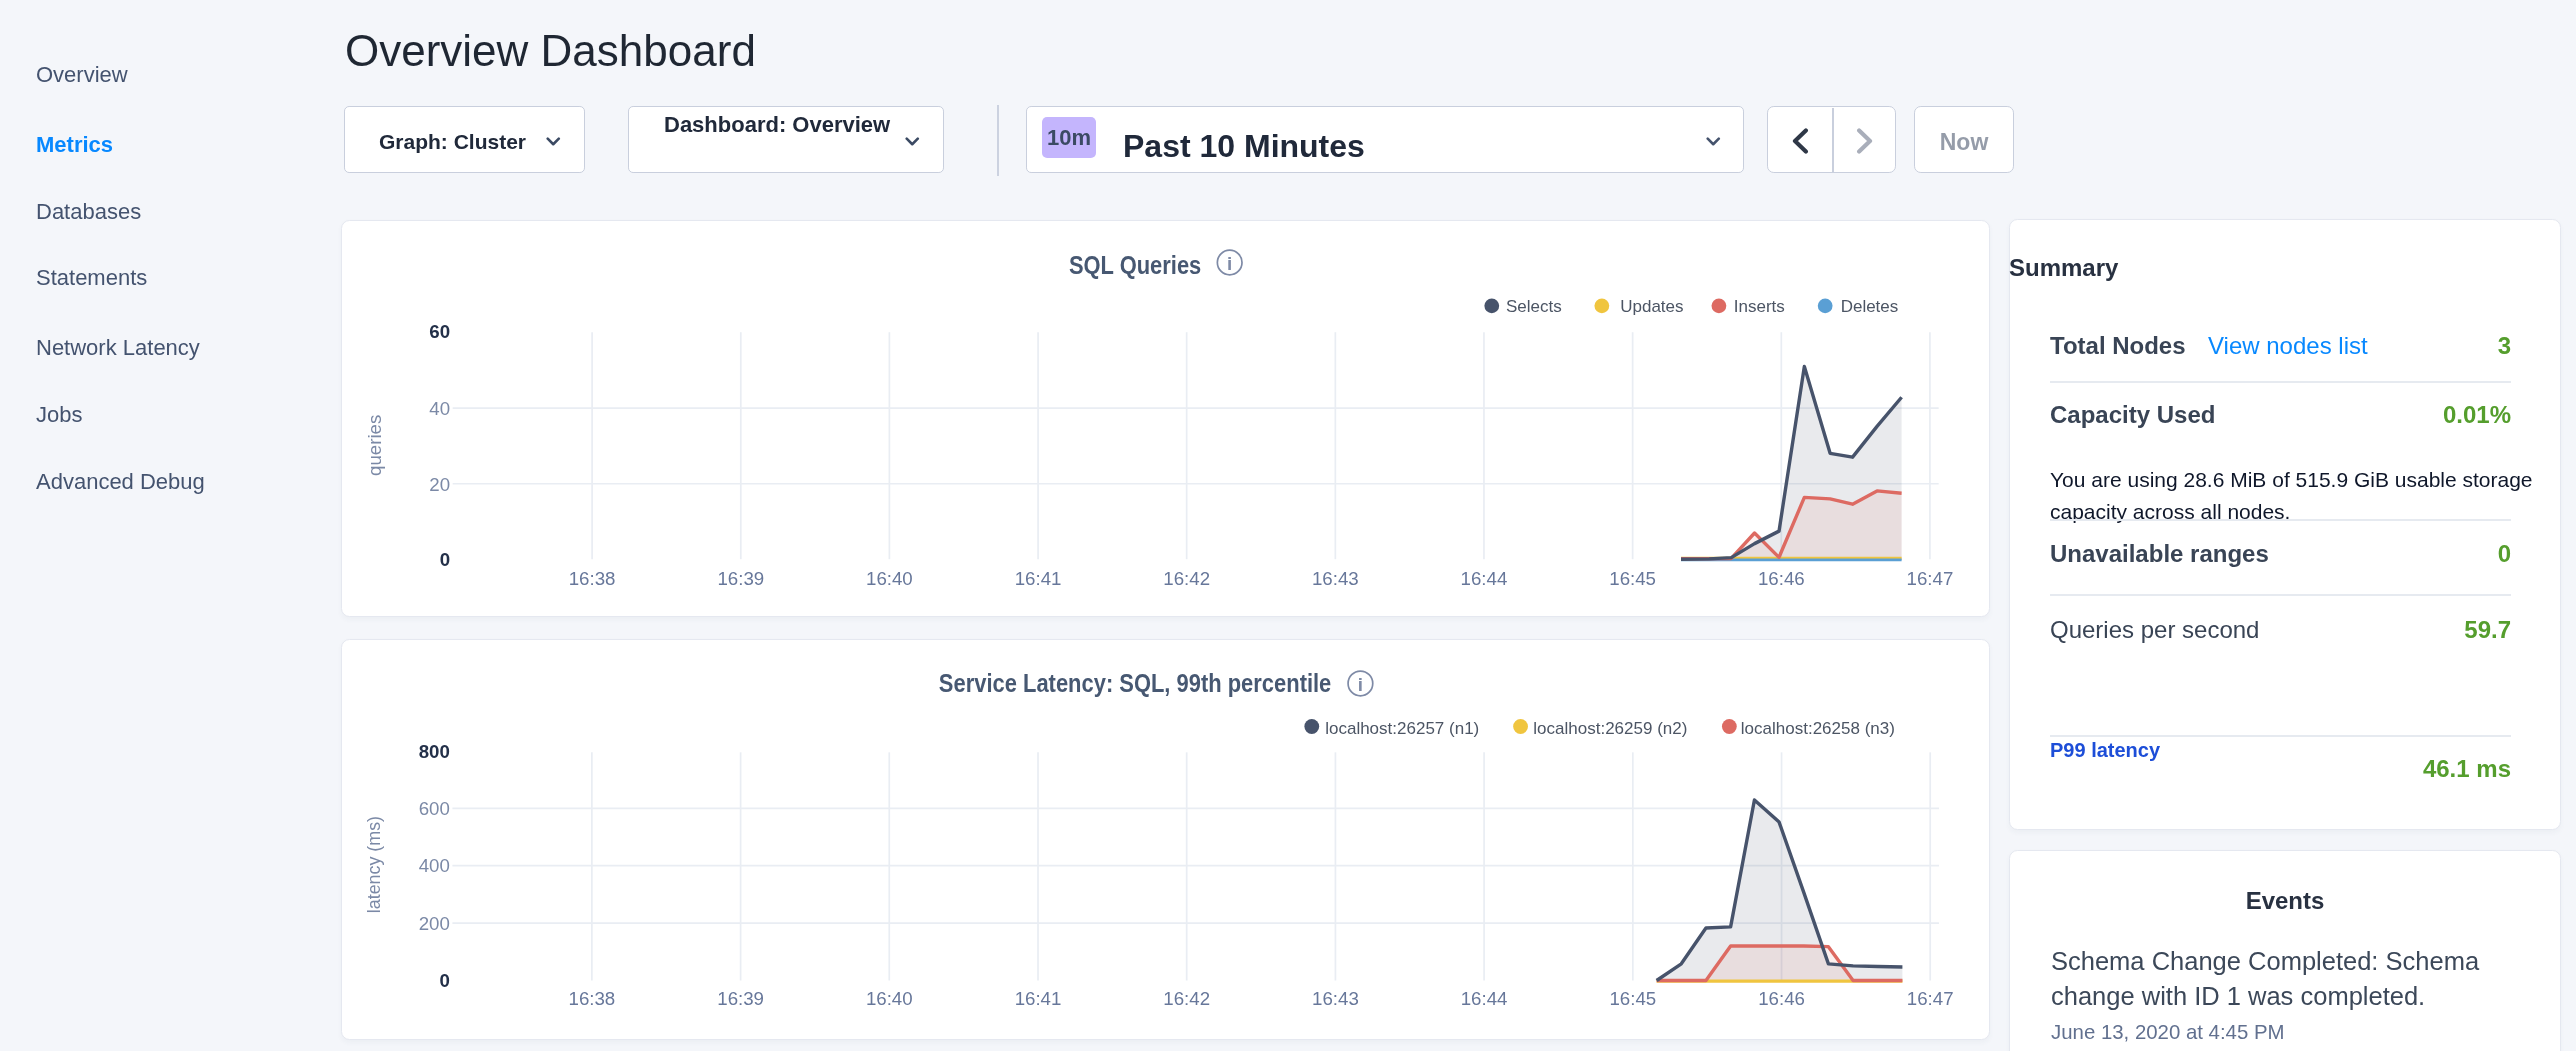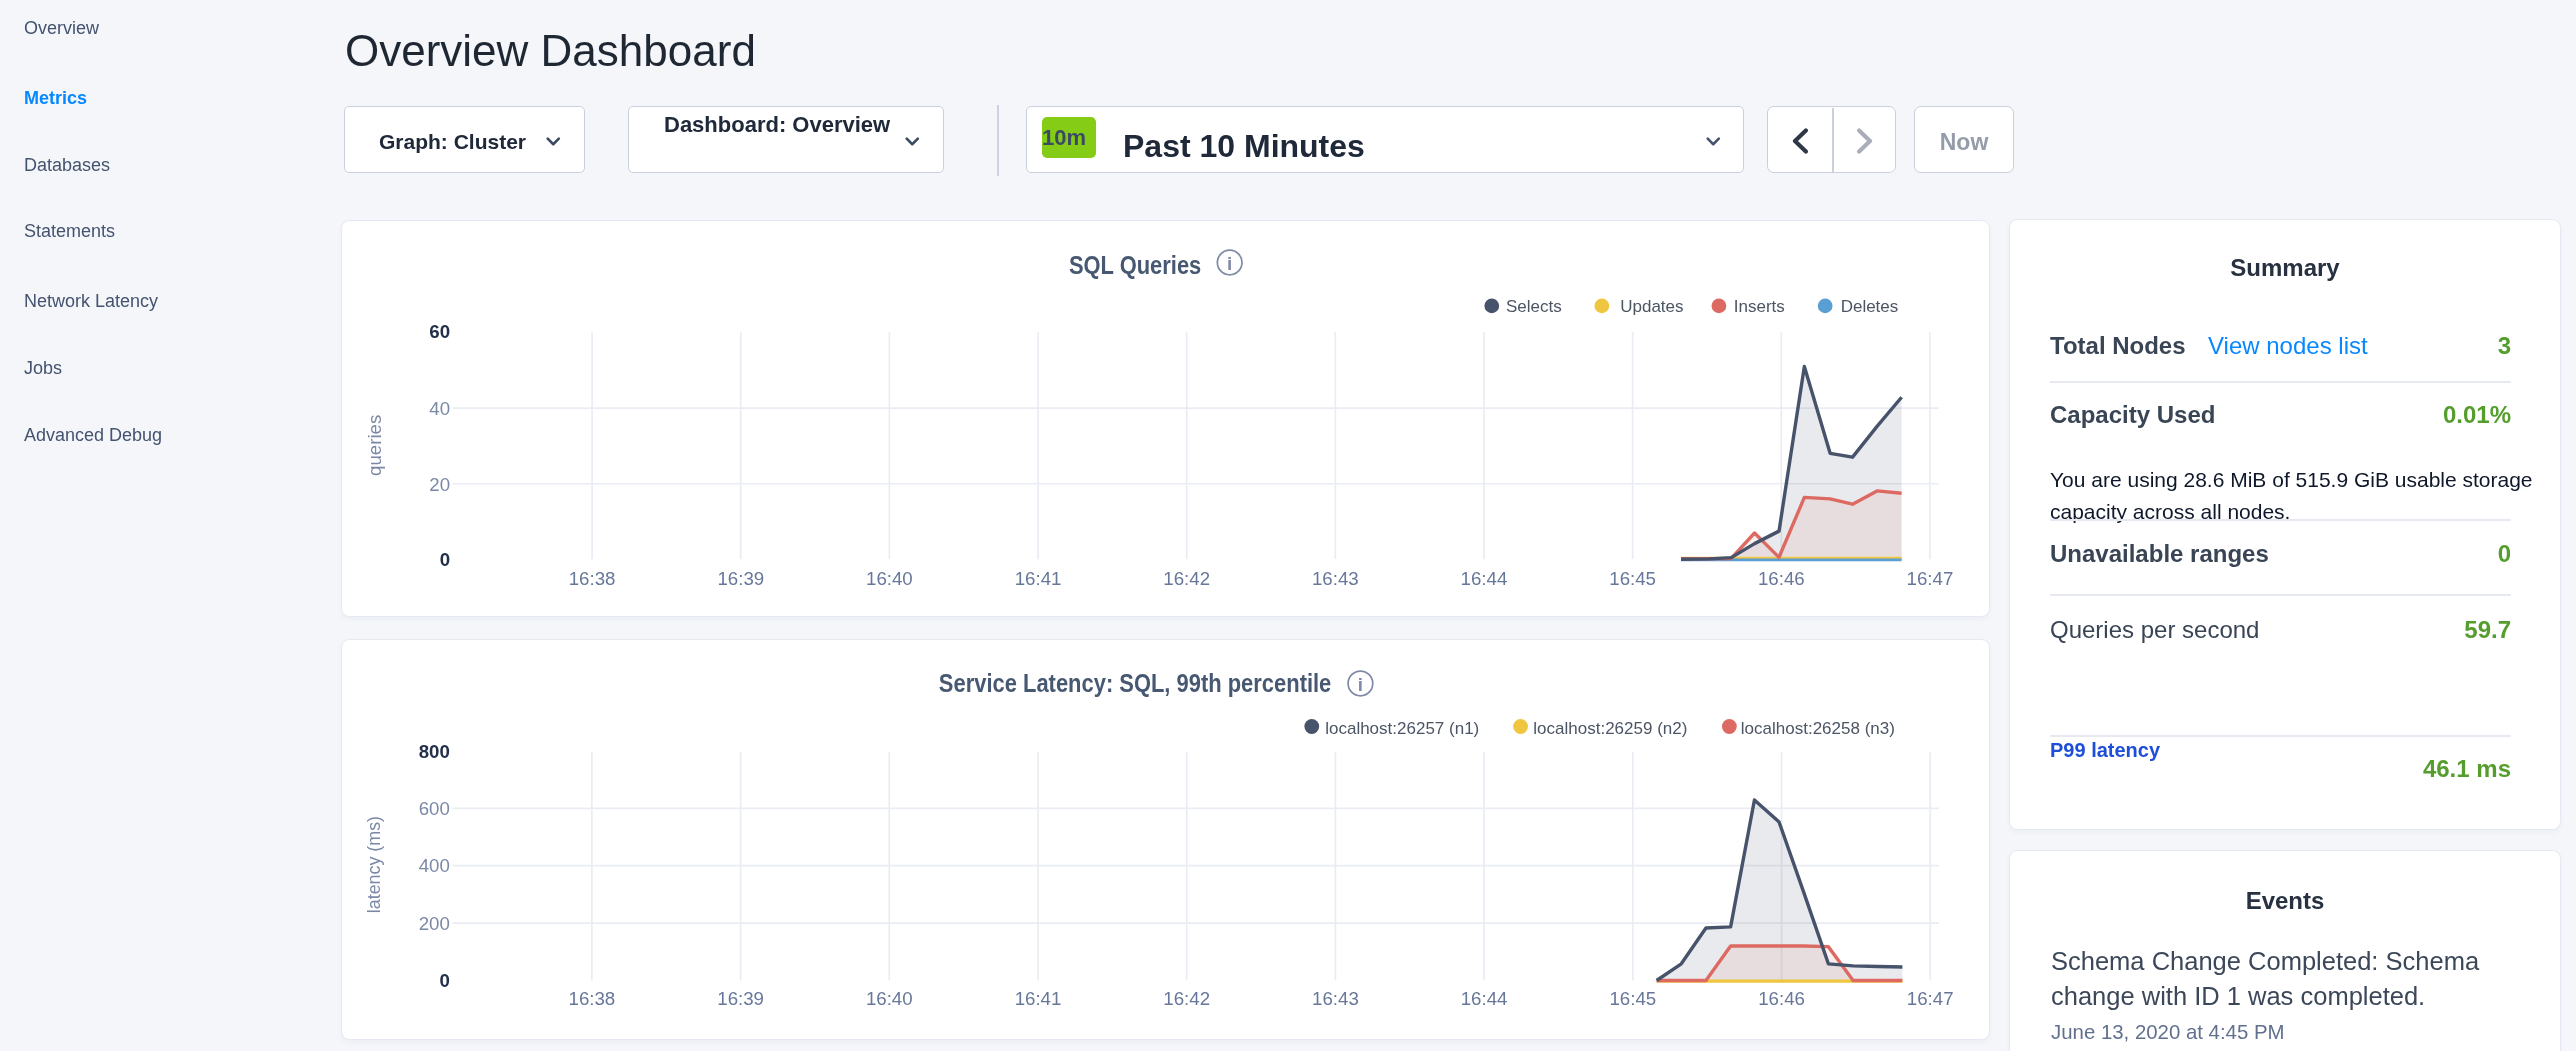--- a/index.html
+++ b/index.html
@@ -1,19 +1,19 @@
 <!DOCTYPE html>
 <html style="font-size:13.6px"><head>
 <meta charset="utf-8">
 <style>
 * { margin:0; padding:0; box-sizing:border-box; }
 html,body { width:2576px; height:1051px; }
 body { background:#f4f6fa; font-family:"Liberation Sans",sans-serif; position:relative; overflow:hidden; }
 .abs { position:absolute; }
-.nav { position:absolute; left:24px; font-size:18px; color:#44536f; white-space:nowrap; }
+.nav { position:absolute; left:36px; font-size:22px; color:#44536f; white-space:nowrap;margin-top:44px; }
 .nav.active { color:#0788ff; font-weight:bold; }
 .card { position:absolute; background:#fff; border:1.7px solid #e5e8f0; border-radius:8.5px; box-shadow:0 2.6px 5.1px rgba(60,70,100,0.04); }
 .btn { position:absolute; background:#fff; border:1.7px solid #c9cfdd; border-radius:5.1px; }
 .btxt { position:absolute; font-weight:bold; font-size:25px; color:#20293a; white-space:nowrap; }
 svg text { font-family:"Liberation Sans",sans-serif; }
 </style>
 </head>
 <body>
 
 <div class="nav" style="top:18px;">Overview</div>
@@ -34,21 +34,21 @@
 
 <div class="btn" style="left:628px; top:106px; width:316px; height:67px;"></div>
 <div class="btxt" style="left:664px; top:112px; font-size:22px;">Dashboard: Overview</div>
 <svg class="abs" style="left:905px; top:137px;" width="14.5" height="9.4" viewBox="0 0 17 11">
     <polyline points="2,2 8.5,8.5 15,2" fill="none" stroke="#3b4a63" stroke-width="3" stroke-linecap="round" stroke-linejoin="round"></polyline>
   </svg>
 
 <div class="abs" style="left:997px; top:105px; width:1.7px; height:71px; background:#ccd2e0;"></div>
 
 <div class="btn" style="left:1026px; top:106px; width:718px; height:67px;"></div>
-<div class="abs" style="left:1042px; top:117px; width:54px; height:41px; background:#84cc16; border-radius:5.1px; line-height:41px; font-size:22px; font-weight:bold; color:#3b4a63;">10m</div>
+<div class="abs" style="left:1042px; top:117px; width:54px; height:41px; background:#c4b5fd; border-radius:5.1px; text-align:center; line-height:41px; font-size:22px; font-weight:bold; color:#3b4a63;">10m</div>
 <div class="btxt" style="left:1123px; top:128px; font-size:32px;">Past 10 Minutes</div>
 <svg class="abs" style="left:1706px; top:137px;" width="14.5" height="9.4" viewBox="0 0 17 11">
     <polyline points="2,2 8.5,8.5 15,2" fill="none" stroke="#45536d" stroke-width="3" stroke-linecap="round" stroke-linejoin="round"></polyline>
   </svg>
 
 <div class="btn" style="left:1767px; top:106px; width:129px; height:67px; border-radius:6.8px;"></div>
 <div class="abs" style="left:1832px; top:108px; width:1.7px; height:64px; background:#c9cfdd;"></div>
 <svg class="abs" style="left:1791px; top:128px;" width="18" height="26" viewBox="0 0 21 31">
     <polyline points="17.5,3 4.5,15.5 17.5,28" fill="none" stroke="#2f3847" stroke-width="5" stroke-linecap="round" stroke-linejoin="round"></polyline>
   </svg>
@@ -171,21 +171,21 @@
 
 <path d="M1547,401.3 L1576,381.7 L1605,339.5 L1634,338.2 L1662,189.1 L1691,215 L1720,297.7 L1749,381.7 L1778,384.1 L1807,384.8 L1836,385.4 L1836,401.3 Z" fill="#47536b" opacity="0.12"></path>
 <path d="M1547,401.3 L1576,401.3 L1605,401.3 L1634,360.8 L1662,360.8 L1691,360.8 L1720,360.8 L1749,361.5 L1778,401.3 L1807,401.3 L1836,401.3 Z" fill="#dd6a62" opacity="0.1"></path>
 <path d="M1547,402 L1836,402" stroke="#f0c53f" stroke-width="4" fill="none"></path>
 <path d="M1547,401.3 L1576,401.3 L1605,401.3 L1634,360.8 L1662,360.8 L1691,360.8 L1720,360.8 L1749,361.5 L1778,401.3 L1807,401.3 L1836,401.3" stroke="#dd6a62" stroke-width="4" fill="none" stroke-linejoin="round"></path>
 <path d="M1547,401.3 L1576,381.7 L1605,339.5 L1634,338.2 L1662,189.1 L1691,215 L1720,297.7 L1749,381.7 L1778,384.1 L1807,384.8 L1836,385.4" stroke="#47536b" stroke-width="4" fill="none" stroke-linejoin="round"></path>
 </svg>
 
 <div class="card" style="left:2009px; top:219px; width:552px; height:611px;"></div>
 <div class="abs" style="left:2009px; top:219px; width:552px; height:611px;">
-  <div class="abs" style="left:0; top:35px; width:100%; text-align:center; font-size:24px; font-weight:bold; color:#283141;">Summary</div>
+  <div class="abs" style="left:0; top:35px; width:100%; font-size:24px; font-weight:bold; color:#283141;">Summary</div>
   <div class="abs" style="left:41px; top:113px; font-size:24px; font-weight:bold; color:#394455;">Total Nodes</div>
   <div class="abs" style="left:199px; top:113px; font-size:24px; font-weight:normal; color:#0788ff;">View nodes list</div>
   <div class="abs" style="right:50px; top:113px; font-size:24px; font-weight:bold; color:#559e2d;">3</div>
   <div class="abs" style="left:41px; top:162px; width:461px; height:1.7px; background:#e6eaf0;"></div>
   <div class="abs" style="left:41px; top:182px; font-size:24px; font-weight:bold; color:#394455;">Capacity Used</div>
   <div class="abs" style="right:50px; top:182px; font-size:24px; font-weight:bold; color:#559e2d;">0.01%</div>
   <div class="abs" style="left:41px; top:216px; font-size:21px; color:#0f172a; line-height:32px;margin-top:29px;">You are using 28.6 MiB of 515.9 GiB usable storage<br>capacity across all nodes.</div>
   <div class="abs" style="left:41px; top:300px; width:461px; height:1.7px; background:#e6eaf0;"></div>
   <div class="abs" style="left:41px; top:321px; font-size:24px; font-weight:bold; color:#394455;">Unavailable ranges</div>
   <div class="abs" style="right:50px; top:321px; font-size:24px; font-weight:bold; color:#559e2d;">0</div>

